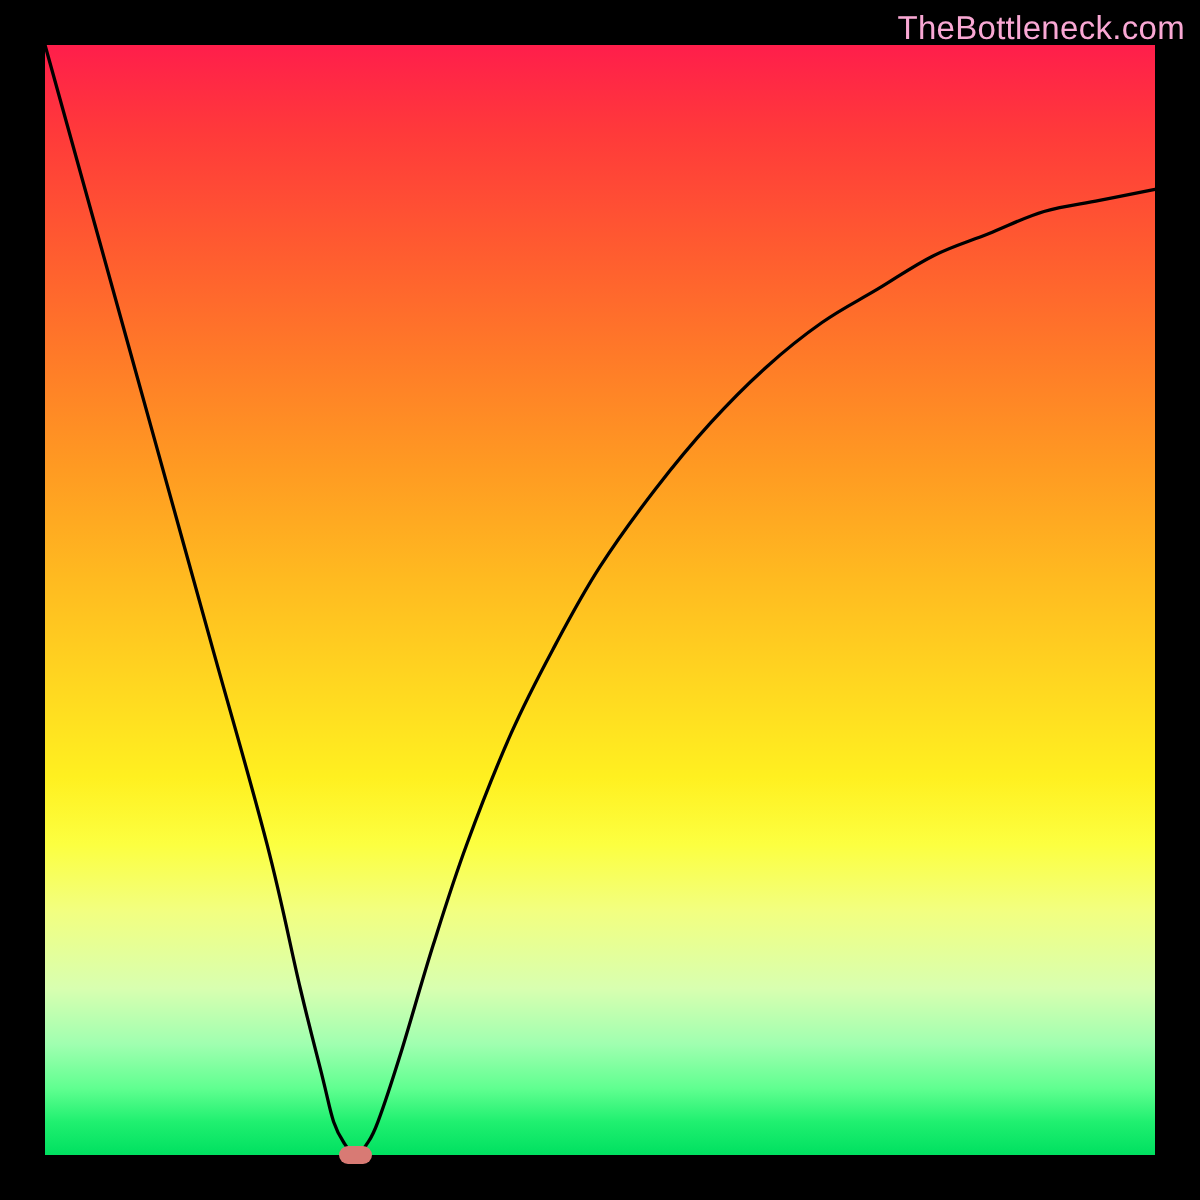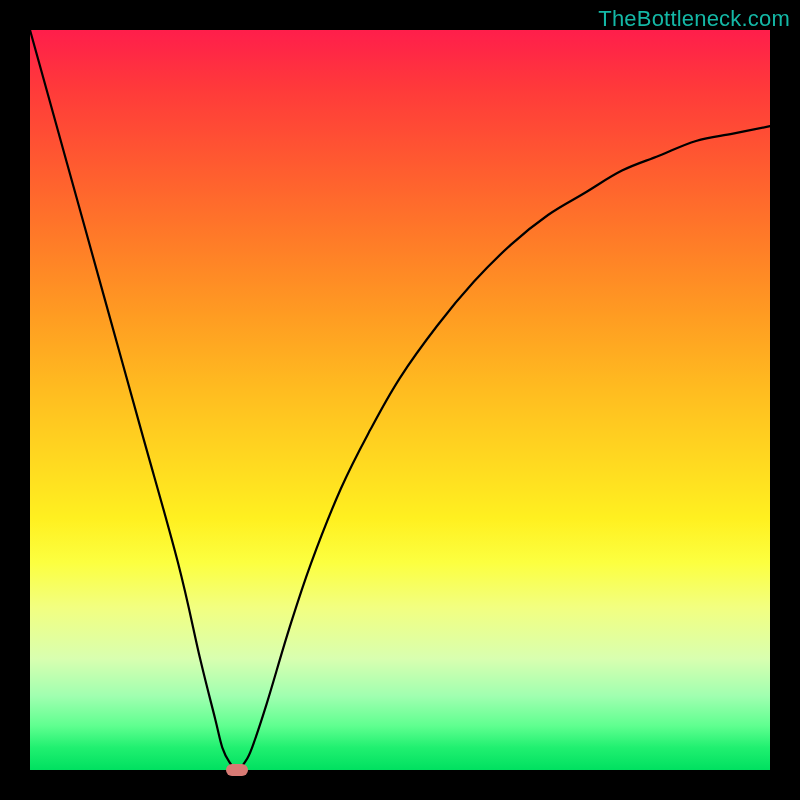--- a/index.html
+++ b/index.html
@@ -37,21 +37,21 @@
       #d8ffb0 85%,
       #a0ffb0 90%,
       #60ff90 94%,
       #20f070 97%,
       #00e060 100%);
   }
   .watermark {
     position: absolute;
     top: 6px;
     right: 10px;
-    color: #14b8a6;
+    color: #f9a8d4;
     font-size: 22px;
     font-weight: 500;
     letter-spacing: 0.2px;
     user-select: none;
     z-index: 10;
   }
   svg.curve {
     position: absolute;
     left: 0;
     top: 0;

